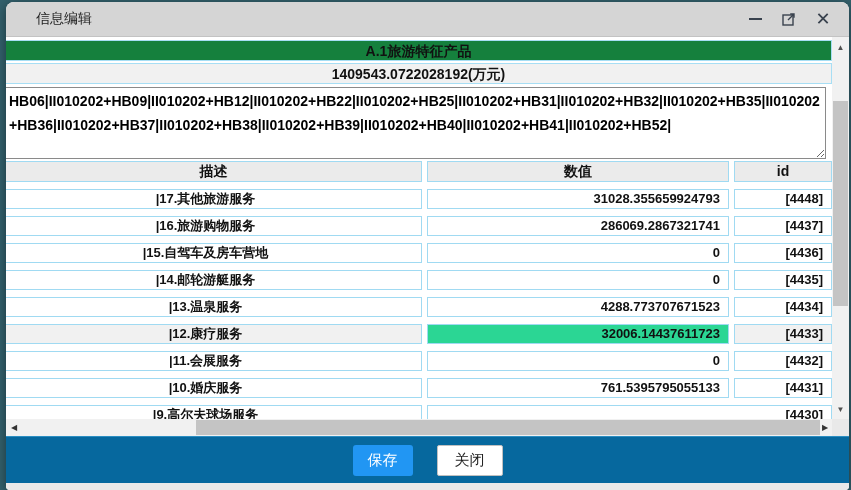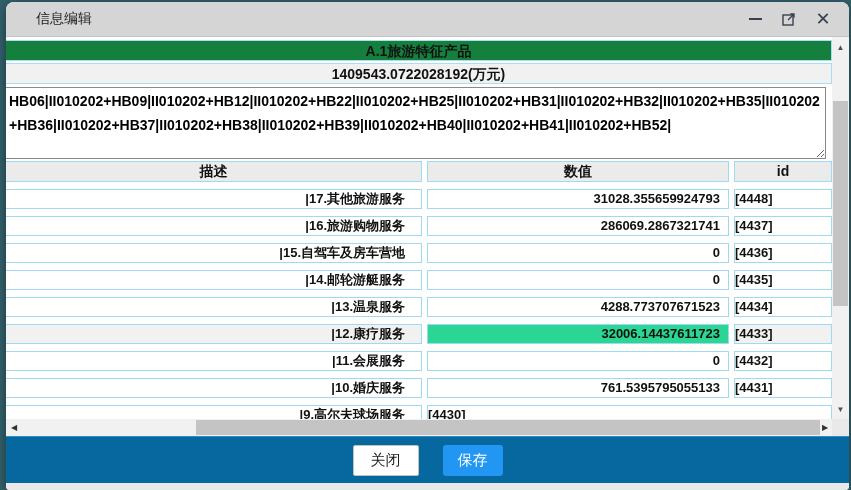--- a/index.html
+++ b/index.html
@@ -45,23 +45,23 @@
     padding: 1px 4px;
     font-family: "Liberation Sans", sans-serif;
     font-size: 14px; font-weight: bold; color: #000;
     line-height: 24px; resize: both; overflow: hidden;
   }
   
   .grid { margin-top: 2px; }
   .grid-row { display: flex; gap: 5px; height: 20px; margin-bottom: 7px; }
   .cell { border: 1px solid #a0daf2; background: #fff; font-size: 13px; font-weight: bold;
           color:#111; line-height: 18px; overflow: hidden; white-space: nowrap; }
-  .cell.c-desc { width: 416px; border-left: none; text-align: right; padding-right: 16px; }
+  .cell.c-desc { width: 416px; border-left: none; text-align: center; padding-right: 16px; }
   .cell.c-val  { width: 302px; text-align: right; padding-right: 8px; }
-  .cell.c-id   { flex: 1; text-align: left; padding-right: 8px; }
+  .cell.c-id   { flex: 1; text-align: right; padding-right: 8px; }
   .grid-row.head .cell { background: #ebebeb; text-align: center; padding-right: 0; font-size: 14px; height:21px; }
   .grid-row.head { height: 21px; }
   .grid-row.hl .c-desc, .grid-row.hl .c-id { background: #f1f1f1; }
   .grid-row.hl .c-val { background: #2bd694; }
   
   .vscroll { position: absolute; top:0; right:0; bottom:17px; width:17px; background:#f1f1f1; }
   .vthumb { position: absolute; left:1px; right:1px; top:64px; height:205px; background:#c4c4c4; }
   .v-arrow { position:absolute; left:0; width:17px; height:16px; font-size:8px; color:#505050;
              display:flex; align-items:center; justify-content:center; }
   .v-up { top:2px; } .v-down { bottom:2px; }
@@ -172,17 +172,17 @@
 
     <div class="hscroll">
       <span class="h-arrow h-left">◀</span>
       <span class="hthumb"></span>
       <span class="h-arrow h-right">▶</span>
     </div>
     <div class="corner"></div>
   </div>
 
   <div class="footer">
+    <button class="btn btn-save">保存</button>
     <button class="btn btn-close">关闭</button>
-    <button class="btn btn-save">保存</button>
   </div>
   <div class="bottom-strip"></div>
 </div>
 
 </body></html>

